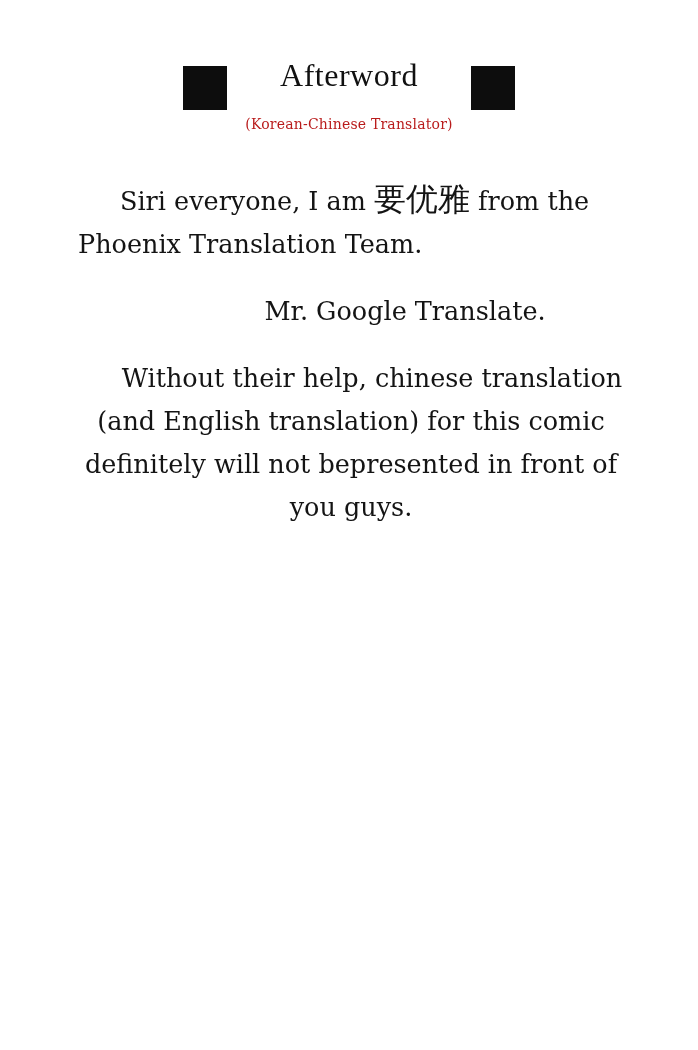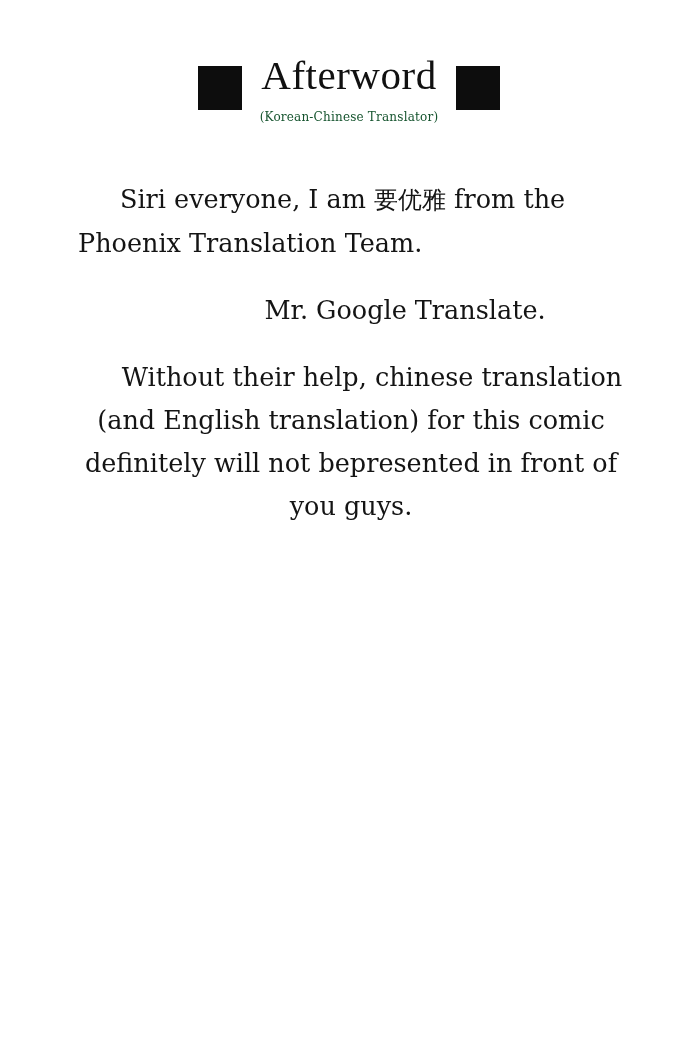--- a/index.html
+++ b/index.html
@@ -37,33 +37,33 @@
     background: #0d0d0d;
     flex: none;
     margin-top: 14px;
   }
   .title-wrap {
     text-align: center;
     margin: 0 18px;
   }
   .title {
     font-family: "Liberation Serif", serif;
-    font-size: 41px;
+    font-size: 32px;
     line-height: 46px;
     letter-spacing: 0.5px;
     color: #111111;
     white-space: nowrap;
   }
   .subtitle {
     font-family: "DejaVu Serif", serif;
-    font-size: 12px;
+    font-size: 14px;
     line-height: 18px;
     letter-spacing: 0.2px;
-    color: #14532d;
-    margin-top: 10px;
+    color: #b91c1c;
+    margin-top: 17px;
     white-space: nowrap;
   }
 
   
   .body-text {
     position: absolute;
     top: 178px;
     left: 78px;
     width: 546px;
     font-family: "DejaVu Serif", serif;
@@ -85,21 +85,21 @@
     padding-left: 108px;
     text-align: center;
   }
   .centerish2 {
     display: block;
     text-indent: 0;
     padding-left: 190px;
   }
   .cjk {
     font-family: "DejaVu Sans", sans-serif;
-    font-size: 24px;
+    font-size: 32px;
   }
 </style>
 </head>
 <body>
 
 <div class="page">
 
   <div class="header">
     <div class="square-block"></div>
     <div class="title-wrap">

